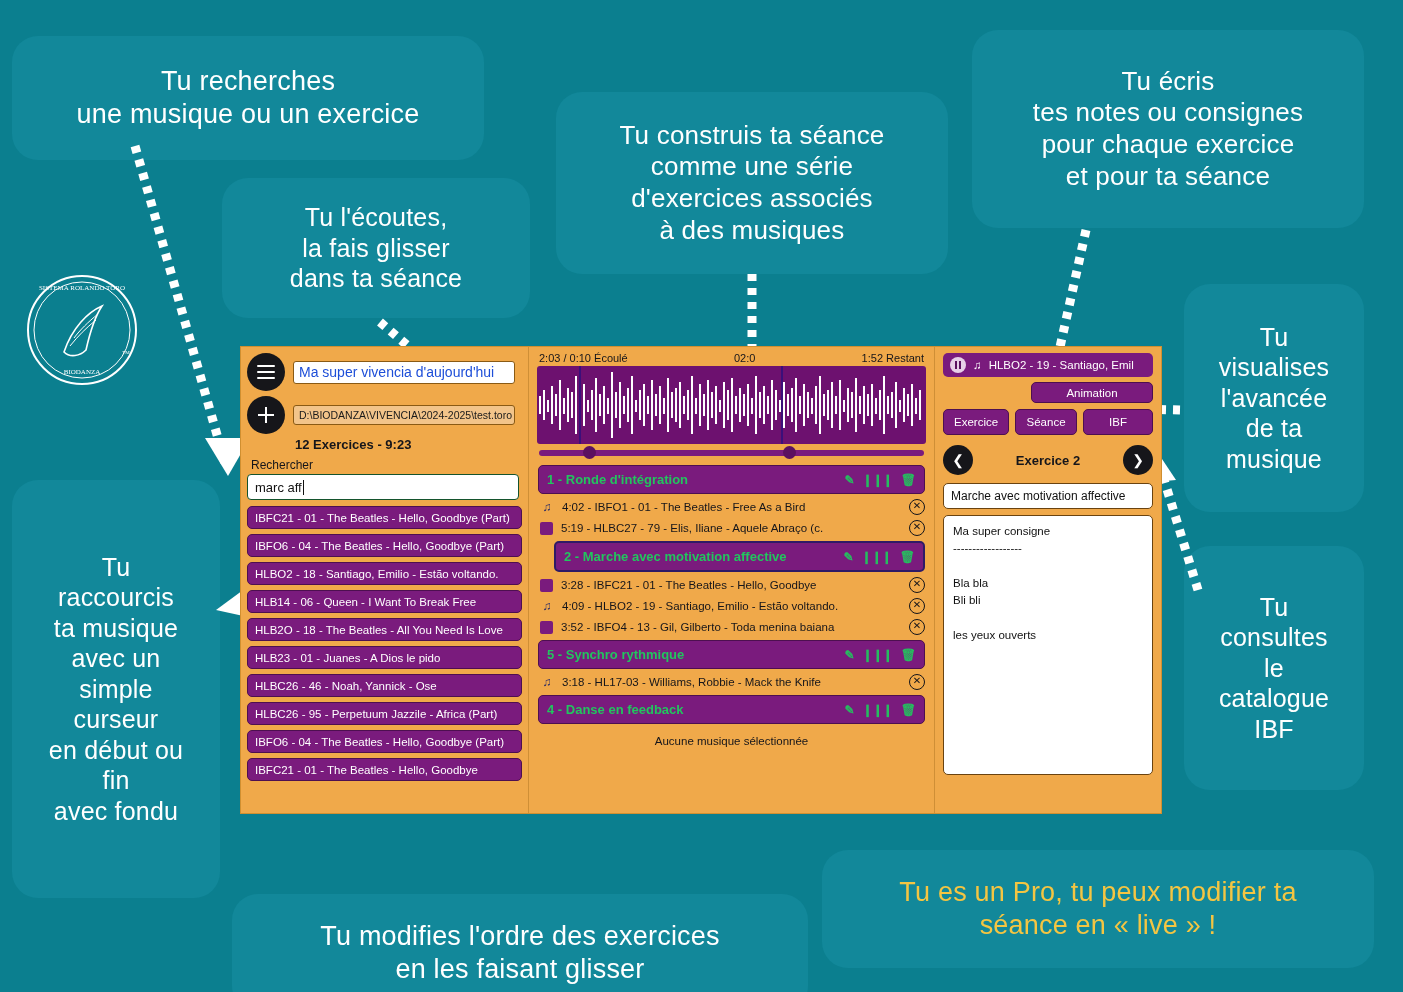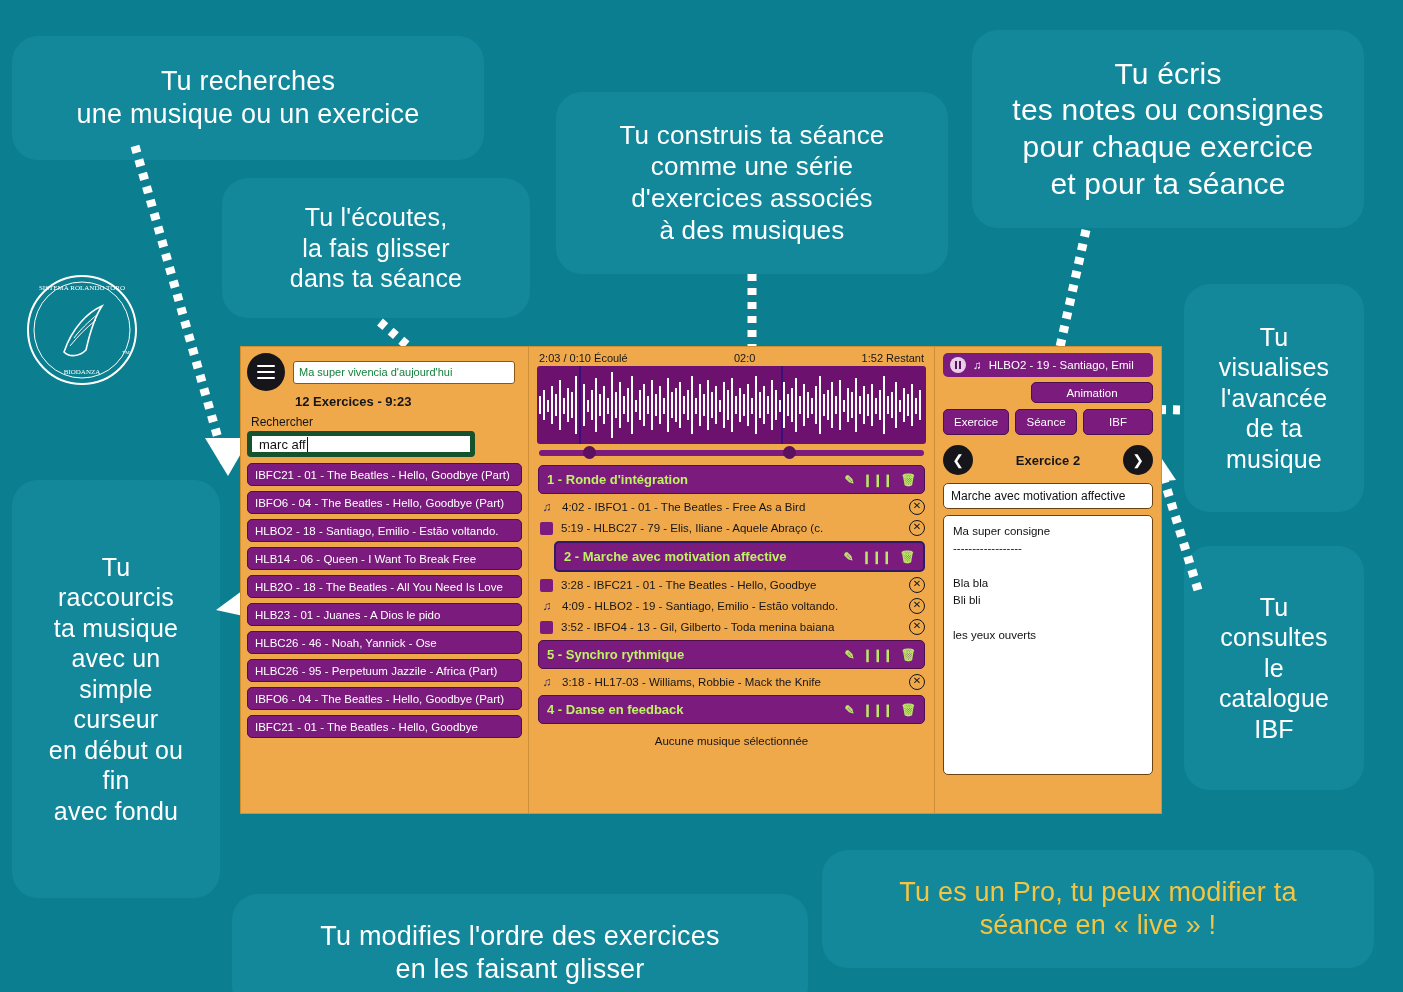--- a/index.html
+++ b/index.html
@@ -38,32 +38,32 @@
   }
   .burger i{display:block;width:18px;height:2px;background:#fff;border-radius:1px;}
   .plus{
     width:38px;height:38px;border-radius:50%;background:#16161a;flex:none;position:relative;
   }
   .plus:before,.plus:after{content:"";position:absolute;background:#fff;}
   .plus:before{left:11px;top:18px;width:16px;height:2px;}
   .plus:after{left:18px;top:11px;width:2px;height:16px;}
   .titlefield{
     background:#fff;border:1px solid #8a5a14;border-radius:3px;height:21px;
-    font-size:11px;color:#15803d;display:flex;align-items:center;padding:0 5px;width:210px;
+    font-size:14px;color:#1d4ed8;display:flex;align-items:center;padding:0 5px;width:210px;
     white-space:nowrap;overflow:hidden;
   }
   .pathfield{
     background:#f2c48a;border:1px solid #8a5a14;border-radius:3px;height:18px;
     font-size:10.5px;color:#1a1a1a;display:flex;align-items:center;padding:0 5px;width:210px;
     white-space:nowrap;overflow:hidden;
   }
   .exinfo{font-size:13px;color:#15151a;font-weight:700;padding:3px 0 0 2px;}
   .searchlabel{font-size:12px;color:#15151a;padding:6px 0 2px 4px;}
   .searchbox{
-    background:#fff;border:5px solid #14532d;border-radius:4px;height:26px;width:228px;
+    background:#fff;border:1px solid #14532d;border-radius:4px;height:26px;width:272px;
     display:flex;align-items:center;padding:0 7px;font-size:13px;color:#111;box-sizing:border-box;
   }
   .caret{display:inline-block;width:1px;height:15px;background:#111;margin-left:1px;}
   .tracklist{margin-top:6px;display:flex;flex-direction:column;gap:5px;}
   .track{
     background:#7a1b7d;color:#fff;border:1px solid #4d0f50;border-radius:5px;
     font-size:11.5px;height:21px;display:flex;align-items:center;padding:0 7px;
     white-space:nowrap;overflow:hidden;
   }
 
@@ -74,21 +74,21 @@
     margin:0 8px;height:78px;background:#6d116f;border-radius:3px;position:relative;overflow:hidden;
   }
   .waveform svg{position:absolute;left:0;top:0;}
   .wmark{position:absolute;top:0;bottom:0;width:2px;background:#3b0f7a;}
   .scrub{
     margin:6px 10px 0 10px;height:6px;background:#7a1b7d;border-radius:3px;position:relative;
   }
   .knob{position:absolute;top:-4px;width:13px;height:13px;border-radius:50%;background:#5b1060;}
   .exlist{margin-top:9px;padding:0 9px;display:flex;flex-direction:column;gap:5px;}
   .exhead{
-    background:#7a1b7d;color:#bef264;border:1px solid #4d0f50;border-radius:5px;height:27px;
+    background:#7a1b7d;color:#22c55e;border:1px solid #4d0f50;border-radius:5px;height:27px;
     display:flex;align-items:center;padding:0 8px;font-size:13px;font-weight:700;gap:8px;
   }
   .exhead.sel{border:2px solid #2f1a66;}
   .exhead .t{flex:1;white-space:nowrap;overflow:hidden;}
   .ic{opacity:.95;font-size:12px;}
   .songrow{
     display:flex;align-items:center;gap:8px;font-size:11.5px;color:#15151a;padding-left:2px;
   }
   .songrow .sq{width:13px;height:13px;background:#7a1b7d;border-radius:2px;flex:none;}
   .songrow .note{width:14px;color:#2b2b66;font-size:12px;flex:none;text-align:center;}
@@ -143,21 +143,21 @@
 dans ta séance</span>
 </div>
 
 <div class="callout" style="left:556px;top:92px;width:392px;height:182px;font-size:26px;">
   <span style="white-space:pre-line">Tu construis ta séance
 comme une série
 d'exercices associés
 à des musiques</span>
 </div>
 
-<div class="callout" style="left:972px;top:30px;width:392px;height:198px;font-size:30px;">
+<div class="callout" style="left:972px;top:30px;width:392px;height:198px;font-size:26px;">
   <span style="white-space:pre-line">Tu écris
 tes notes ou consignes
 pour chaque exercice
 et pour ta séance</span>
 </div>
 
 <div class="callout" style="left:1184px;top:284px;width:180px;height:228px;font-size:25px;">
   <span style="white-space:pre-line">Tu
 visualises
 l'avancée
@@ -240,20 +240,24 @@
 <div class="app">
 
   <div class="left">
     <div class="lrow">
       <div class="burger">
           <i></i>
           <i></i>
           <i></i>
         </div>
       <div class="titlefield">Ma super vivencia d'aujourd'hui</div>
+    </div>
+    <div class="lrow" style="margin-top:5px;">
+      <div class="plus"></div>
+      <div class="pathfield">D:\BIODANZA\VIVENCIA\2024-2025\test.toro</div>
     </div>
     <div class="exinfo" style="margin-left:46px;">12 Exercices - 9:23</div>
 
     <div class="searchlabel">Rechercher</div>
     <div class="searchbox">
       <span>marc aff</span>
         <span class="caret"></span>
     </div>
 
     <div class="tracklist">

